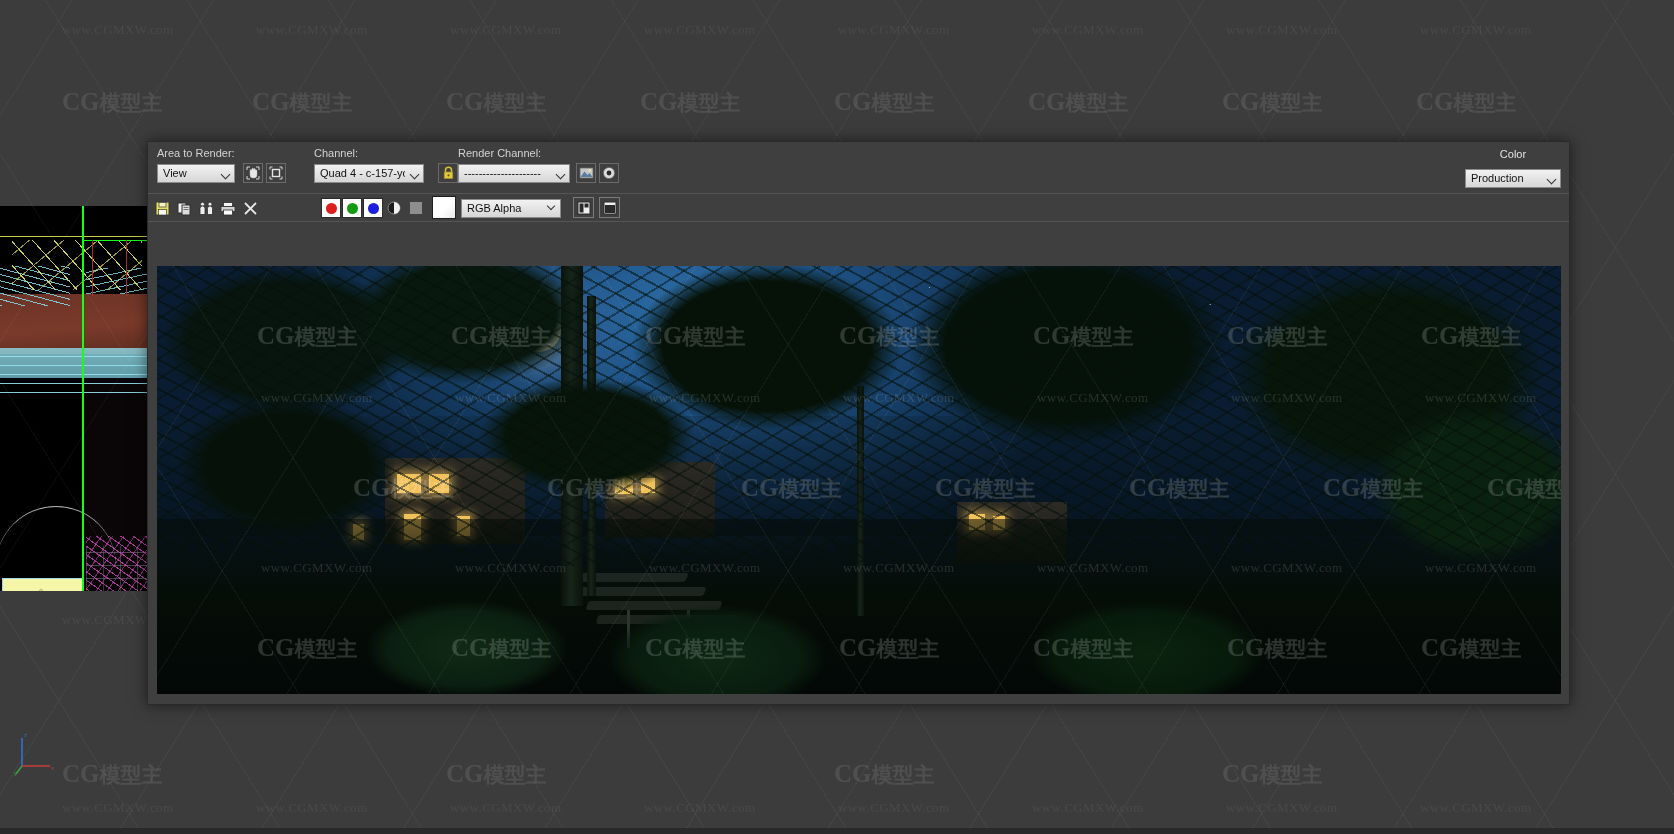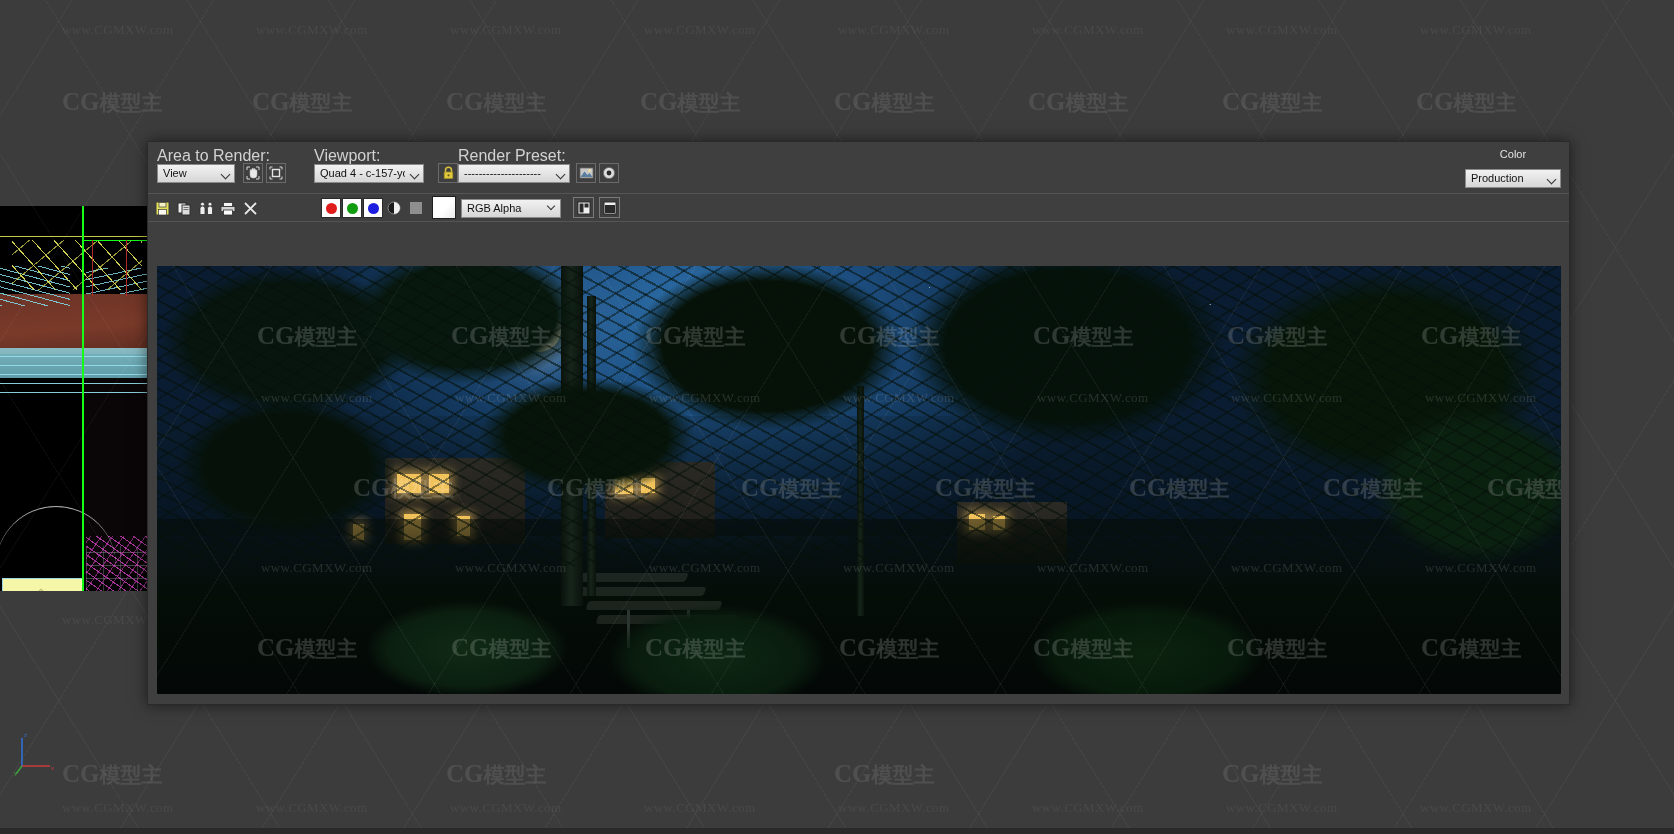--- a/index.html
+++ b/index.html
@@ -176,21 +176,21 @@
 
   
   #toolbar-top {
     position: relative;
     height: 52px;
     background: #3f3f3f;
     border-bottom: 1px solid #555;
   }
   .tb-group { position: absolute; }
   .tb-label {
-    font-size: 16px; color: #d2d2d2;
+    font-size: 11px; color: #d2d2d2;
     position: absolute; top: 5px; left: 0;
     white-space: nowrap;
   }
   .sel {
     appearance: none; -webkit-appearance: none;
     height: 19px;
     background: linear-gradient(180deg,#f2f2f2 0%, #d6d6d6 100%);
     border: 1px solid #8a8a8a;
     font-size: 11px; color: #101010;
     padding: 0 18px 0 5px;
@@ -442,37 +442,37 @@
       </div>
       <div class="tbbtn" style="left:109px; top:21px;">
         <svg width="14" height="14" viewBox="0 0 14 14">
           <rect x="3.5" y="3.5" width="7" height="7" fill="none" stroke="#e4e4e4" stroke-width="1.4"></rect>
           <path d="M1 1 h2.5 M1 1 v2.5 M13 1 h-2.5 M13 1 v2.5 M1 13 h2.5 M1 13 v-2.5 M13 13 h-2.5 M13 13 v-2.5" stroke="#d8d8d8" stroke-width="1" fill="none"></path>
         </svg>
       </div>
     </div>
 
     <div class="tb-group" style="left:166px; top:0;">
-      <div class="tb-label">Viewport:</div>
+      <div class="tb-label">Channel:</div>
       <div class="sel-wrap" style="left:0;">
         <select class="sel" style="width:110px;">
           <option>Quad 4 - c-157-yo</option>
         </select>
       </div>
       <div class="tbbtn" style="left:124px; top:21px; background:#3f3f3f;">
         <svg width="13" height="14" viewBox="0 0 13 14">
           <path d="M3.5 6 V4.2 a3 3 0 0 1 6 0 V6" fill="none" stroke="#d9c23a" stroke-width="1.5"></path>
           <rect x="2.2" y="6" width="8.6" height="6.6" fill="#e0c93f" stroke="#9c8a20" stroke-width=".7"></rect>
           <circle cx="6.5" cy="9.3" r="1.1" fill="#6b5c10"></circle>
         </svg>
       </div>
     </div>
 
     <div class="tb-group" style="left:310px; top:0;">
-      <div class="tb-label">Render Preset:</div>
+      <div class="tb-label">Render Channel:</div>
       <div class="sel-wrap" style="left:0;">
         <select class="sel" style="width:112px;">
           <option>---------------------</option>
         </select>
       </div>
       <div class="tbbtn" style="left:118px; top:21px;">
         <svg width="15" height="14" viewBox="0 0 15 14">
           <rect x="1" y="2" width="13" height="10" fill="#c8c8c8" stroke="#666" stroke-width=".8"></rect>
           <path d="M1.5 11 L5.5 5.5 L8.5 9 L10.5 7 L13.5 11 Z" fill="#5a7ea0"></path>
           <circle cx="10.7" cy="4.4" r="1.3" fill="#f0e39a"></circle>

